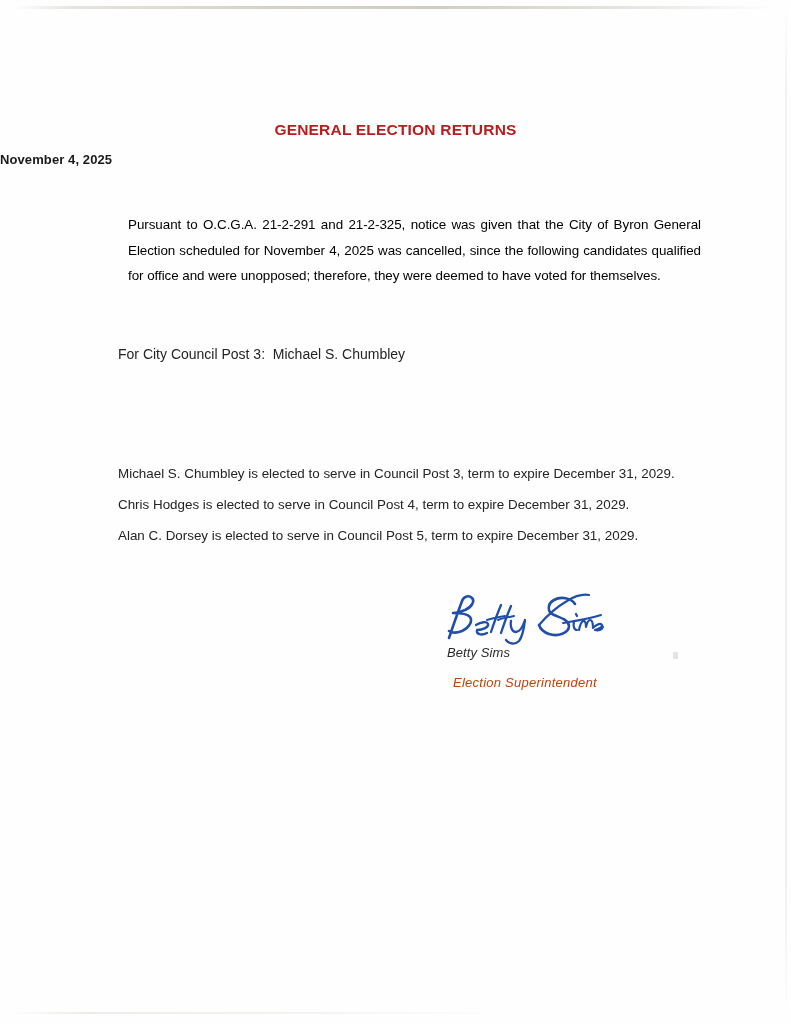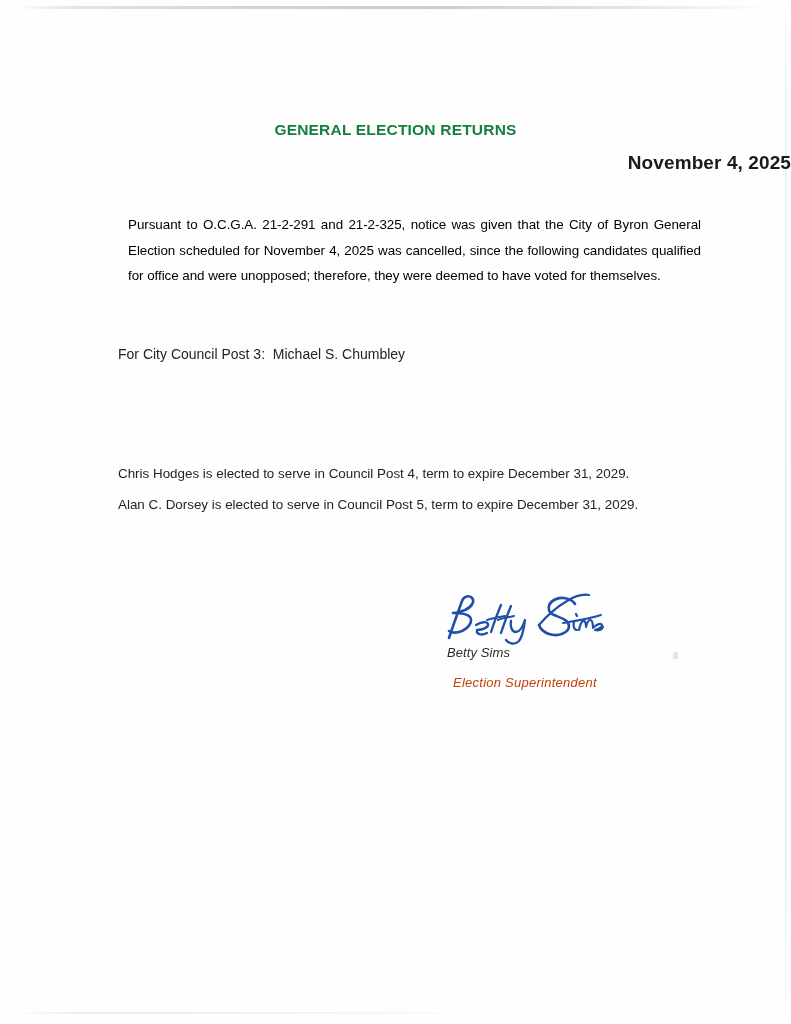--- a/index.html
+++ b/index.html
@@ -79,30 +79,30 @@
   
   .doc-title {
     position: absolute;
     left: 0;
     top: 121px;
     width: 791px;
     text-align: center;
     font-size: 15.5px;
     font-weight: bold;
     letter-spacing: 0.2px;
-    color: #15803d;
+    color: #b91c1c;
     font-stretch: condensed;
   }
   .doc-date {
     position: absolute;
     left: 0;
     top: 152px;
     width: 791px;
-    text-align: right;
-    font-size: 19px;
+    text-align: left;
+    font-size: 13px;
     font-weight: bold;
     letter-spacing: 0.1px;
     color: #1a1a1a;
   }
 
   
   .body-paragraph {
     position: absolute;
     left: 128px;
     top: 212px;
@@ -191,20 +191,21 @@
 
   <div class="doc-date">November 4, 2025</div>
 
   <div class="body-paragraph">Pursuant to O.C.G.A. 21-2-291 and 21-2-325, notice was given that the City of Byron General Election scheduled for November 4, 2025 was cancelled, since the following candidates qualified for office and were unopposed; therefore, they were deemed to have voted for themselves.</div>
 
   <div class="candidate-list">
     <div class="candidate-line">For City Council Post 3:  Michael S. Chumbley</div>
   </div>
 
   <div class="results-list">
+    <div class="result-line">Michael S. Chumbley is elected to serve in Council Post 3, term to expire December 31, 2029.</div>
     <div class="result-line">Chris Hodges is elected to serve in Council Post 4, term to expire December 31, 2029.</div>
     <div class="result-line">Alan C. Dorsey is elected to serve in Council Post 5, term to expire December 31, 2029.</div>
   </div>
 
   <div class="signature-block">
 
     <div class="signature-mark">
       <svg width="160" height="52" viewBox="0 0 160 52" fill="none" xmlns="http://www.w3.org/2000/svg" aria-hidden="true">
         <g stroke="#1f4fa8" fill="none" stroke-linecap="round" stroke-linejoin="round">
 

